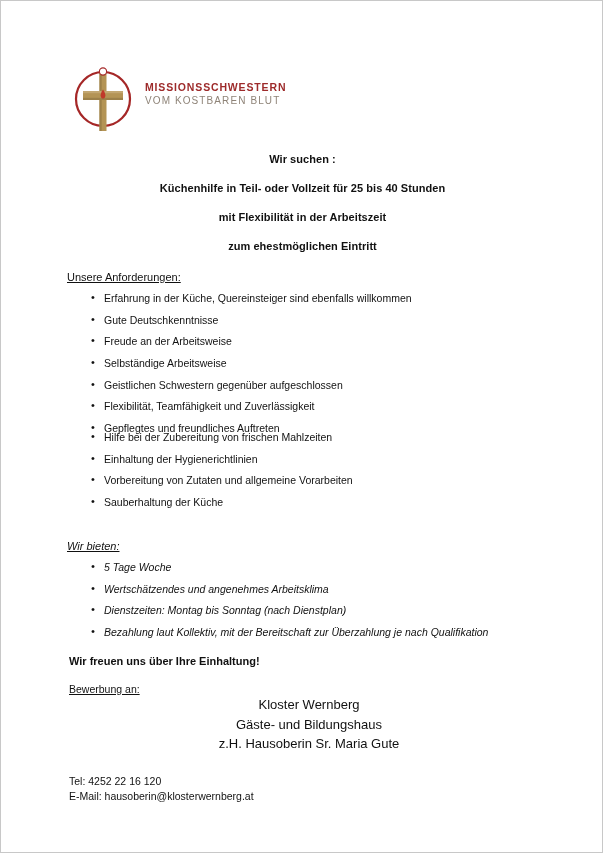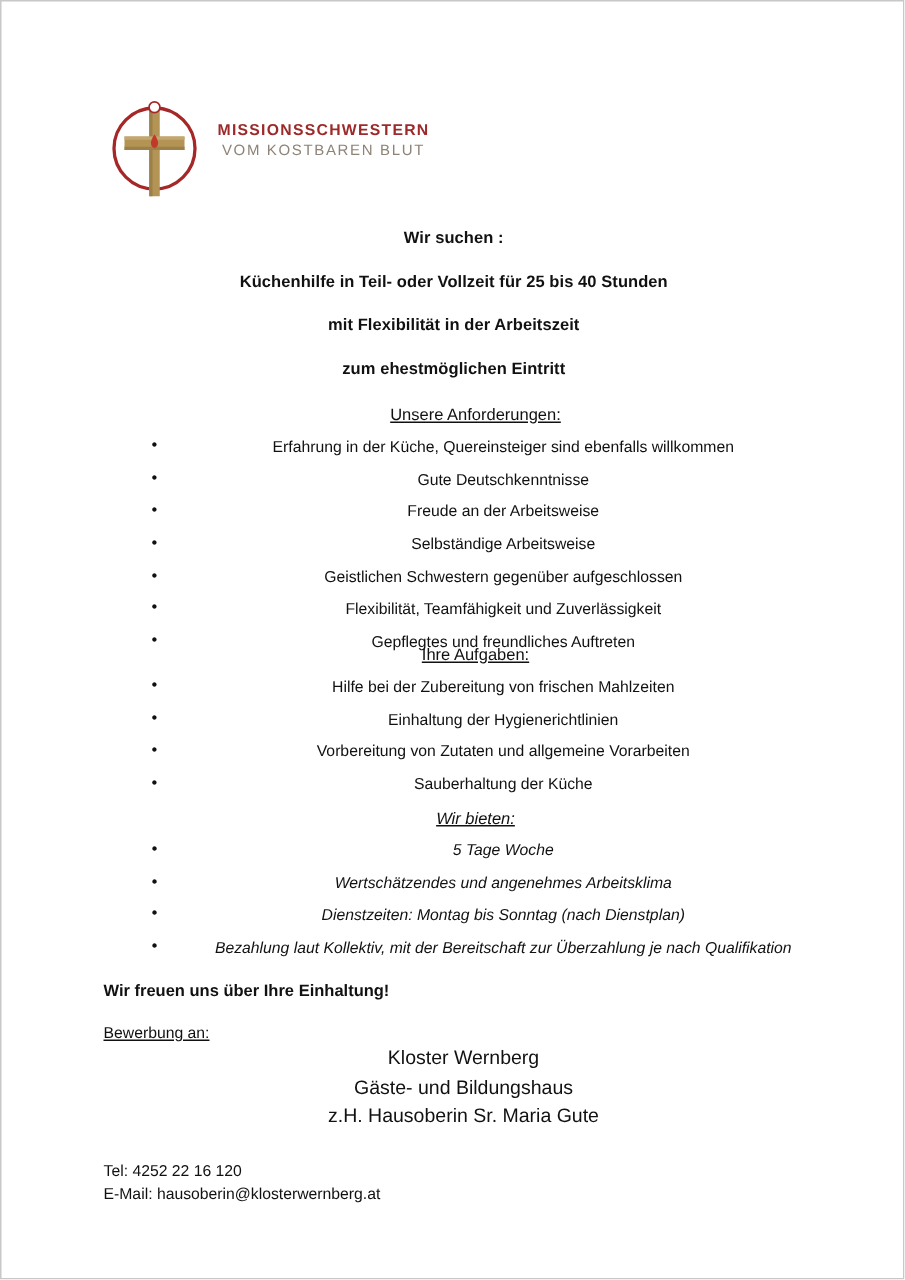--- a/index.html
+++ b/index.html
@@ -33,21 +33,20 @@
     left: 0;
     top: 0;
     width: 68px;
     height: 68px;
   }
   .logo-text {
     position: absolute;
     left: 76px;
     top: 18px;
     line-height: 1.18;
-    text-align: center;
   }
   .logo-line1 {
     font-size: 10.5px;
     font-weight: bold;
     letter-spacing: 0.85px;
     color: #9d2a2a;
     white-space: nowrap;
   }
   .logo-line2 {
     font-size: 10px;
@@ -70,23 +69,22 @@
     font-size: 11px;
     font-weight: bold;
     color: #111111;
     margin-bottom: 17px;
     letter-spacing: 0.05px;
   }
 
   
   .section {
     position: absolute;
-    left: 76px;
+    left: 66px;
     width: 480px;
-    text-align: center;
   }
   .section-title {
     font-size: 11px;
     color: #111111;
     text-decoration: underline;
     margin-bottom: 9px;
   }
   ul.bullets {
     list-style: none;
     margin: 0;
@@ -183,21 +181,20 @@
       <li>Gute Deutschkenntnisse</li>
       <li>Freude an der Arbeitsweise</li>
       <li>Selbständige Arbeitsweise</li>
       <li>Geistlichen Schwestern gegenüber aufgeschlossen</li>
       <li>Flexibilität, Teamfähigkeit und Zuverlässigkeit</li>
       <li>Gepflegtes und freundliches Auftreten</li>
     </ul>
   </div>
 
   <div class="section" style="top:430px;">
-    <div class="section-title">Ihre Aufgaben:</div>
     <ul class="bullets">
       <li>Hilfe bei der Zubereitung von frischen Mahlzeiten</li>
       <li>Einhaltung der Hygienerichtlinien</li>
       <li>Vorbereitung von Zutaten und allgemeine Vorarbeiten</li>
       <li>Sauberhaltung der Küche</li>
     </ul>
   </div>
 
   <div class="section" style="top:539px;font-style:italic;">
     <div class="section-title">Wir bieten:</div>

